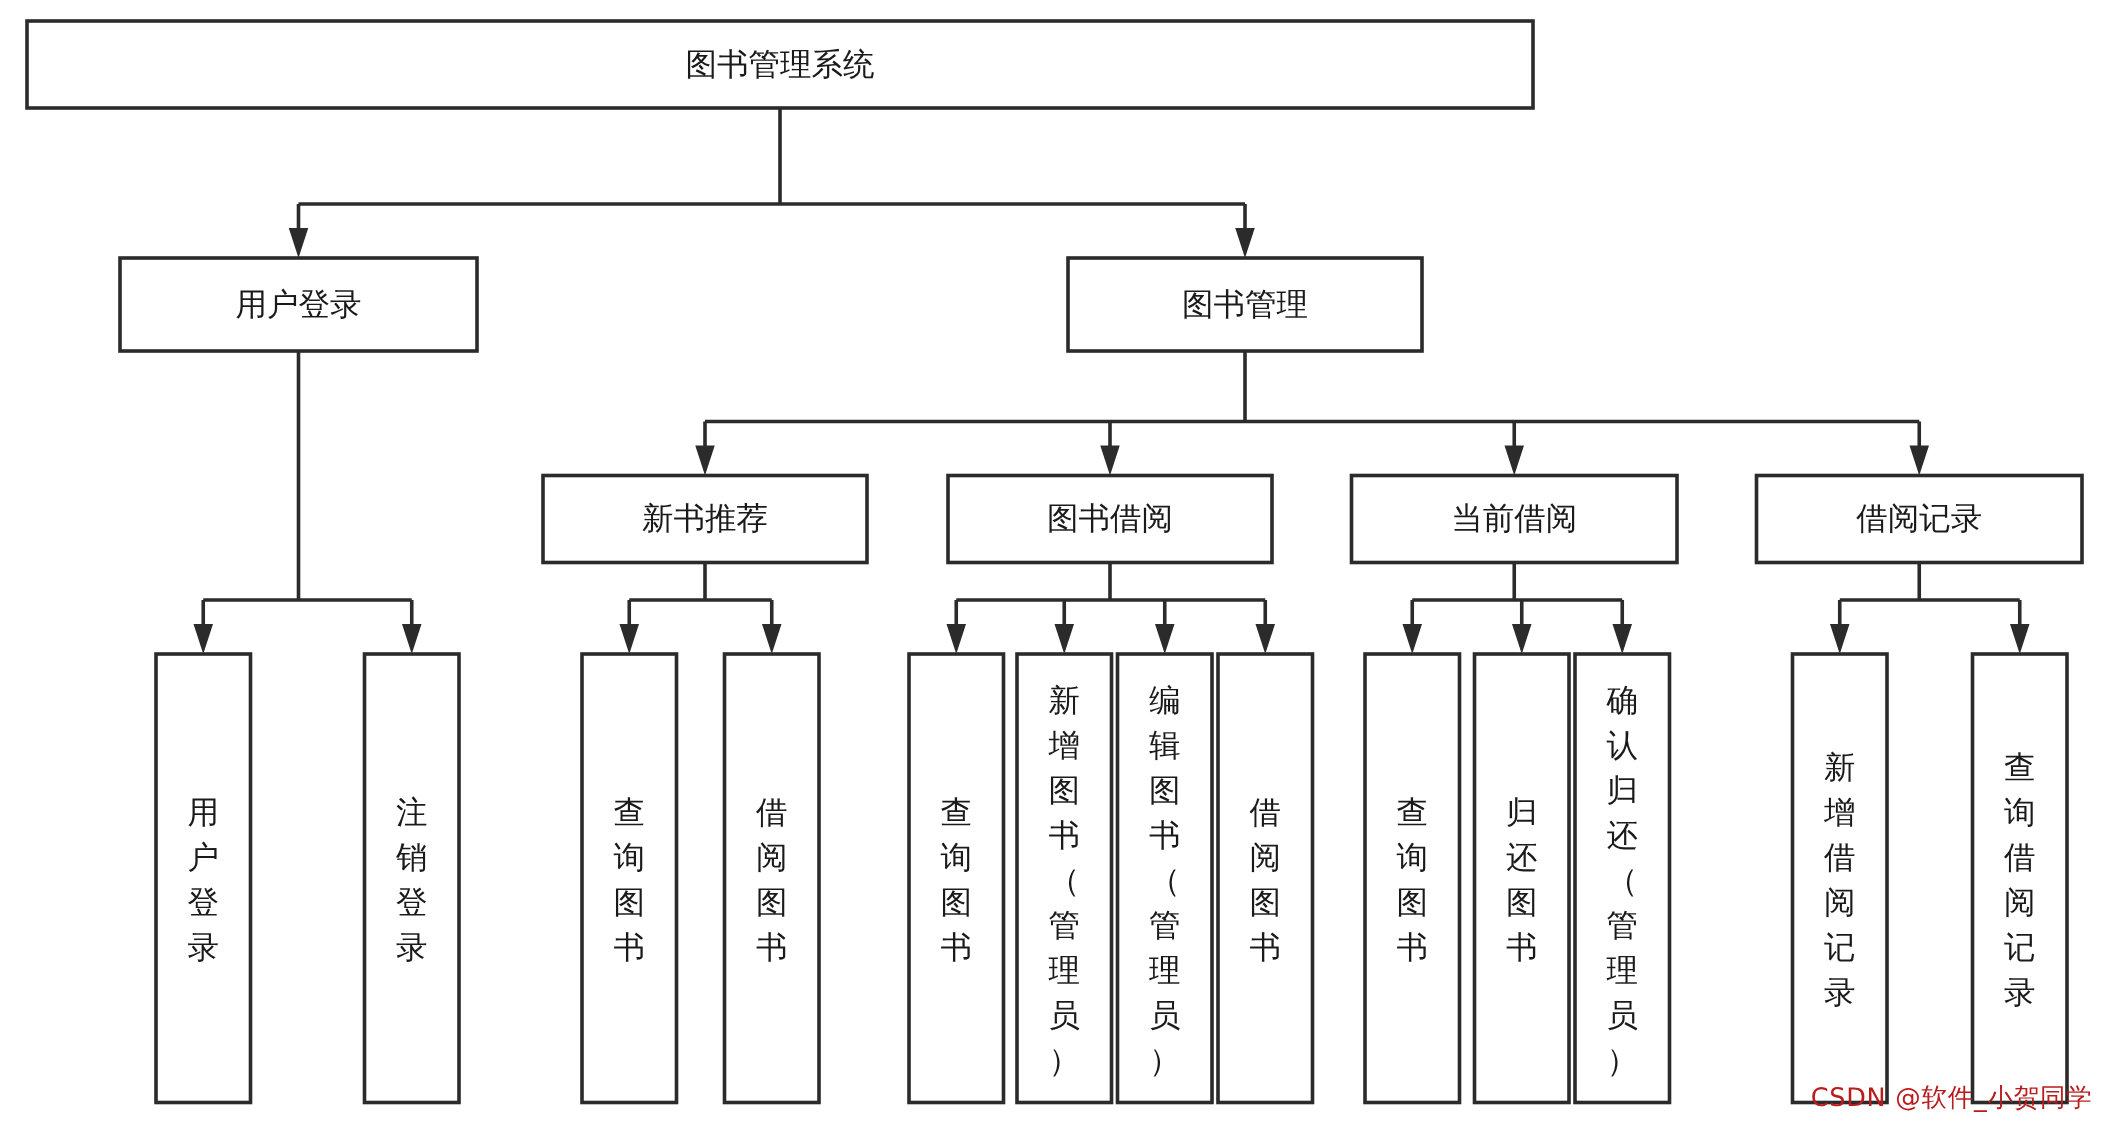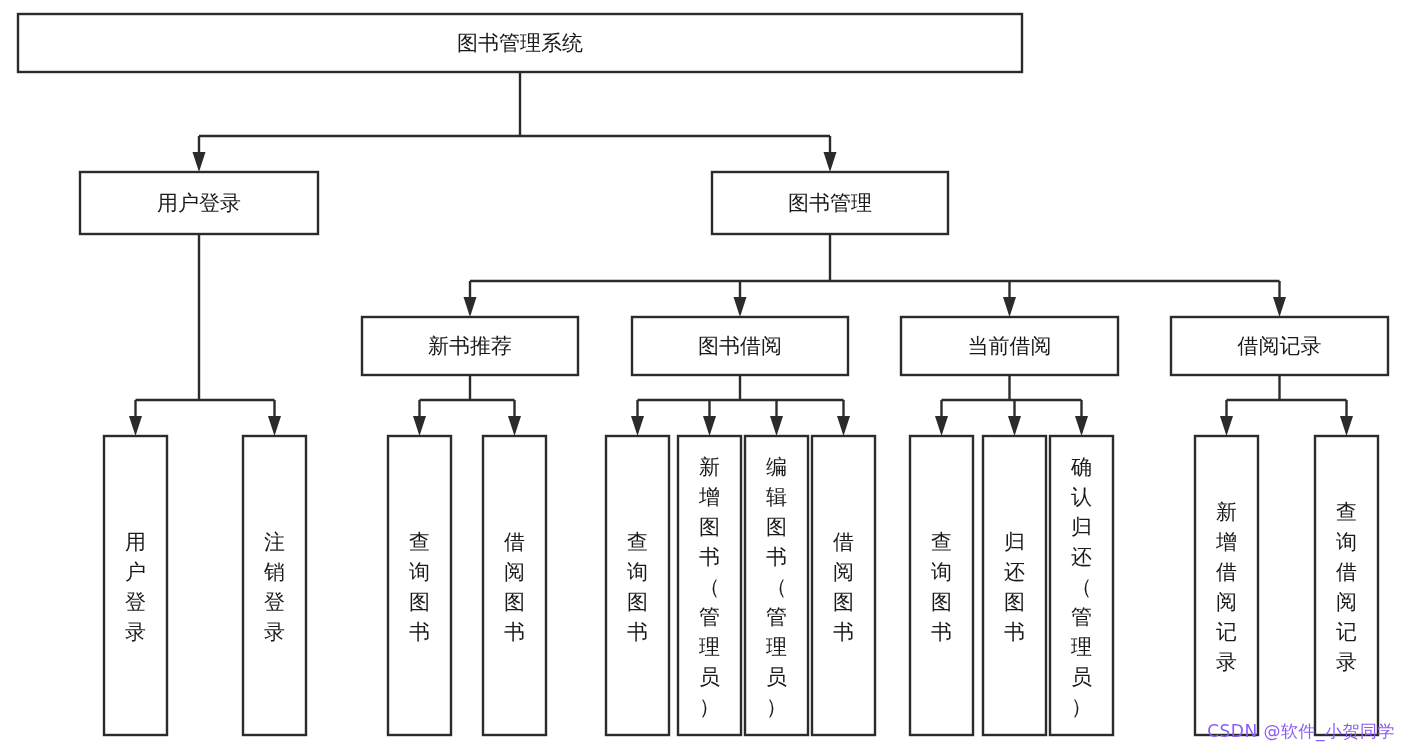--- a/index.html
+++ b/index.html
@@ -51,21 +51,21 @@
     fill: none;
   }
   .arrow-head {
     fill: #2b2b2b;
     stroke: none;
   }
   .watermark {
     position: absolute;
     right: 10px;
     bottom: 4px;
-    color: #8b5cf6;
+    color: #b91c1c;
     font-size: 17px;
     font-family: "DejaVu Sans", "Liberation Sans", sans-serif;
     white-space: nowrap;
     letter-spacing: 0.5px;
   }
 </style>
 </head>
 <body>
 
 <div id="diagram-root">

